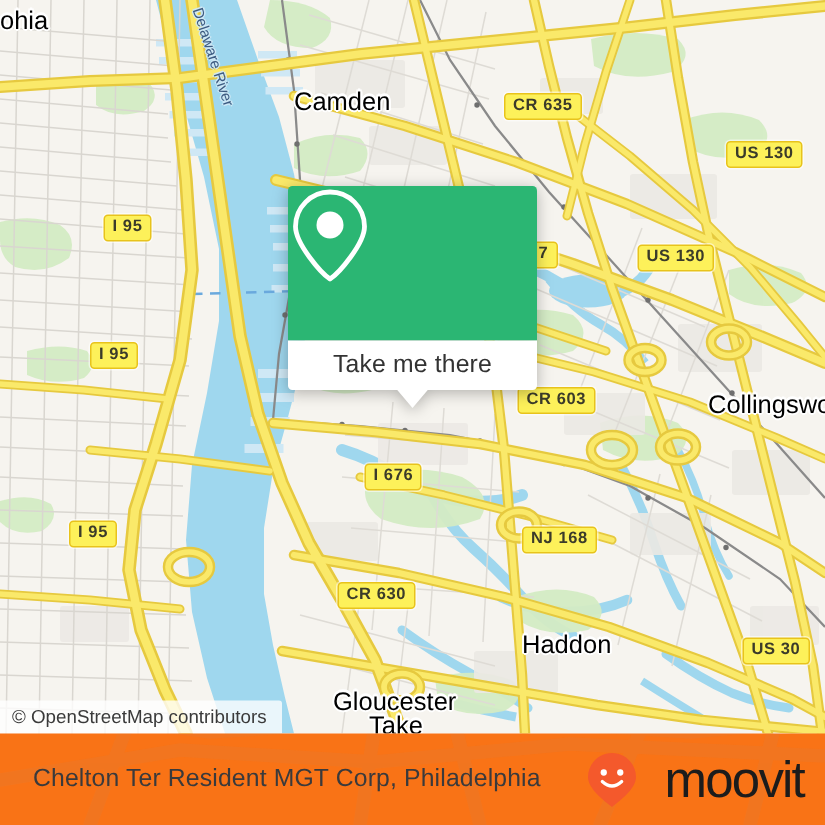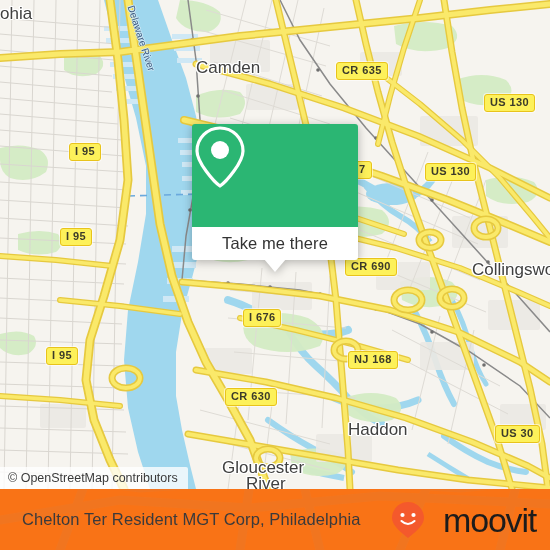--- a/index.html
+++ b/index.html
@@ -5,21 +5,21 @@
   html,body{margin:0;padding:0;background:#fff;}
   body{width:550px;height:550px;overflow:hidden;font-family:"Liberation Sans",sans-serif;}
   #app{position:relative;width:550px;height:550px;overflow:hidden;}
 
   
   #map{position:absolute;left:0;top:0;width:550px;height:489px;overflow:hidden;background:#f6f4ef;}
   #map svg{position:absolute;left:0;top:0;}
 
   .lbl{position:absolute;font-family:"Liberation Sans",sans-serif;white-space:nowrap;
        pointer-events:none;}
-  .city{color:#404040;font-size:17px;font-weight:400;
+  .city{color:#000000;font-size:17px;font-weight:400;
         text-shadow:-1.4px 0 #fff,1.4px 0 #fff,0 -1.4px #fff,0 1.4px #fff,
                     -1px -1px #fff,1px -1px #fff,-1px 1px #fff,1px 1px #fff;}
   .water-lbl{color:#3c5a80;font-size:10px;font-weight:400;
         text-shadow:-1px 0 #cfe8f5,1px 0 #cfe8f5,0 -1px #cfe8f5,0 1px #cfe8f5;}
 
   
   .shield{position:absolute;background:#fdf15a;border:1.6px solid #e8c31c;border-radius:3px;
           color:#3b3b2a;font-size:11px;font-weight:700;letter-spacing:.4px;
           padding:1px 5px 2px 5px;line-height:13px;
           box-shadow:0 0 0 1px rgba(255,255,255,.55);}
@@ -311,31 +311,31 @@
           <ellipse cx="430" cy="240" rx="11" ry="8"></ellipse>
         </g>
       </g>
     </svg>
 
     <div class="lbl city" style="left:0px;top:4px;">ohia</div>
     <div class="lbl city" style="left:196px;top:58px;">Camden</div>
     <div class="lbl city" style="left:472px;top:260px;">Collingswoo</div>
     <div class="lbl city" style="left:348px;top:420px;">Haddon</div>
     <div class="lbl city" style="left:222px;top:458px;text-align:center;">Gloucester</div>
-    <div class="lbl city" style="left:246px;top:474px;">River</div>
+    <div class="lbl city" style="left:246px;top:474px;">Take</div>
 
     <div class="lbl water-lbl" style="left:136px;top:4px;transform:rotate(72deg);transform-origin:left top;">Delaware River</div>
 
     <div class="shield" style="left:336px;top:62px;">CR 635</div>
     <div class="shield" style="left:484px;top:94px;">US 130</div>
     <div class="shield" style="left:69px;top:143px;">I 95</div>
     <div class="shield" style="left:425px;top:163px;">US 130</div>
     <div class="shield" style="left:353px;top:161px;">7</div>
     <div class="shield" style="left:60px;top:228px;">I 95</div>
-    <div class="shield" style="left:345px;top:258px;">CR 690</div>
+    <div class="shield" style="left:345px;top:258px;">CR 603</div>
     <div class="shield" style="left:243px;top:309px;">I 676</div>
     <div class="shield" style="left:46px;top:347px;">I 95</div>
     <div class="shield" style="left:348px;top:351px;">NJ 168</div>
     <div class="shield" style="left:225px;top:388px;">CR 630</div>
     <div class="shield" style="left:495px;top:425px;">US 30</div>
 
     <div id="attrib">© OpenStreetMap contributors</div>
 
     <div id="card">
       <div id="card-top">

